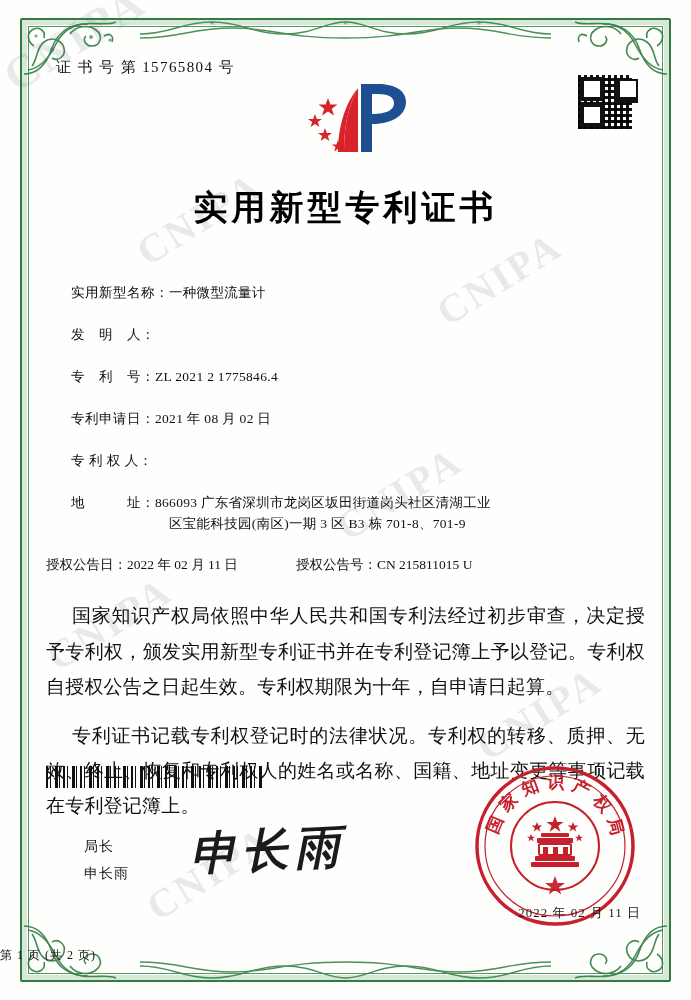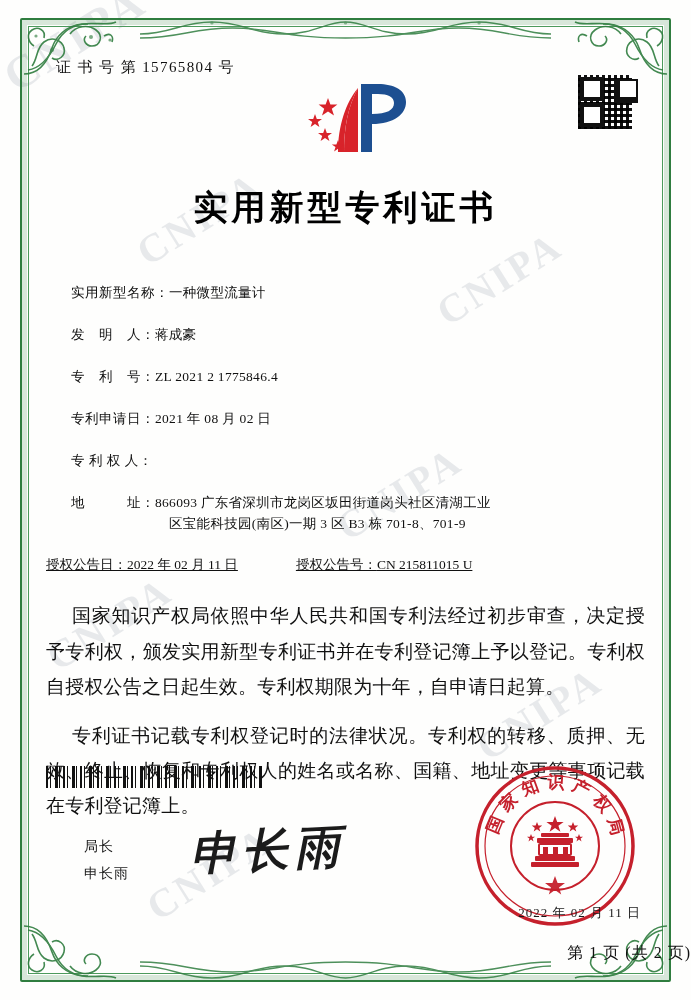--- a/index.html
+++ b/index.html
@@ -154,21 +154,20 @@
     flex: 1 1 auto;
     letter-spacing: 0.3px;
   }
   .row .val .l2 { display: block; padding-left: 14px; }
 
   .row-inline {
     display: flex;
     margin-bottom: 20px;
     align-items: flex-start;
     font-size: 13.5px;
-    text-decoration: underline;
   }
   .row-inline .seg { white-space: pre; }
   .row-inline .gap { width: 58px; }
 
   .para {
     margin-top: 22px;
     font-size: 19px;
     line-height: 1.85;
     text-align: justify;
     text-indent: 26px;
@@ -230,22 +229,22 @@
     bottom: 78px;
     font-size: 13px;
     letter-spacing: 1px;
     color: #1a1a1a;
   }
 
   .footer {
     position: absolute;
     left: 0; right: 0;
     bottom: 36px;
-    text-align: right;
-    font-size: 16px;
+    text-align: left;
+    font-size: 12px;
     letter-spacing: 1px;
     color: #111;
   }
 </style>
 </head>
 <body>
 
 <div class="page">
 
   <div class="wm wm1">CNIPA</div>
@@ -363,21 +362,20 @@
 
     <div class="fields">
 
       <div class="row">
         <span class="lbl">实用新型名称：</span>
         <span class="val">一种微型流量计</span>
       </div>
 
       <div class="row">
         <span class="lbl">发　明　人：</span>
-        <span class="val">蒋成豪</span>
       </div>
 
       <div class="row">
         <span class="lbl">专　利　号：</span>
         <span class="val">ZL 2021 2 1775846.4</span>
       </div>
 
       <div class="row">
         <span class="lbl">专利申请日：</span>
         <span class="val">2021 年 08 月 02 日</span>

